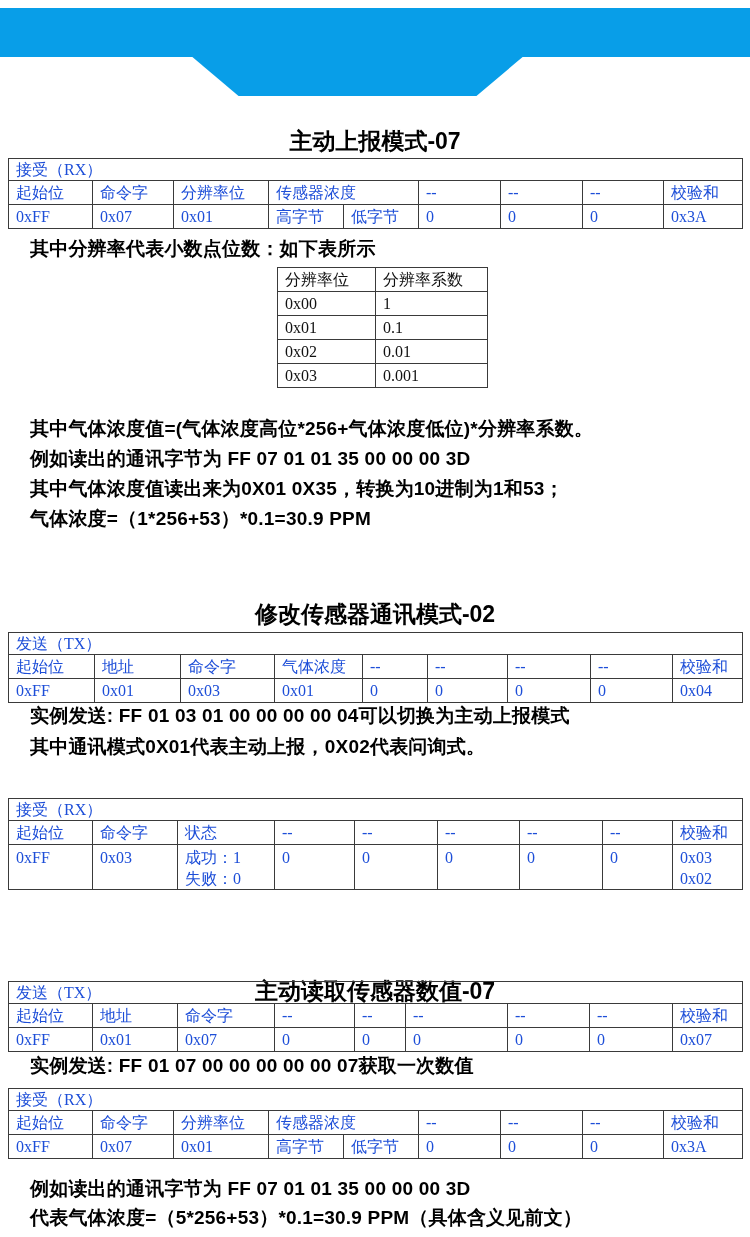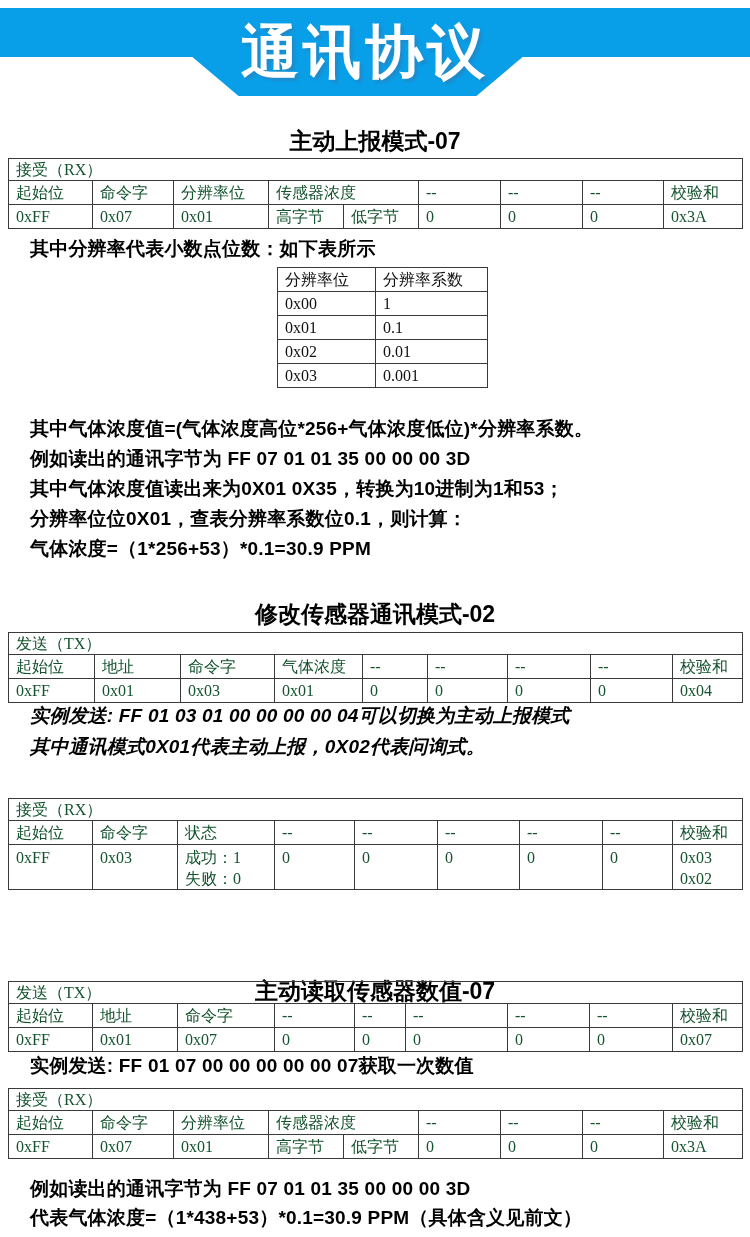--- a/index.html
+++ b/index.html
@@ -28,21 +28,21 @@
 
   
   .sec-title {
     position:absolute; left:0; width:750px; text-align:center;
     font-size:23px; font-weight:bold; color:#000;
   }
 
   
   table.proto {
     position:absolute; left:8px; border-collapse:collapse; table-layout:fixed;
-    font-family:"Liberation Serif","DejaVu Serif",serif; font-size:16px; color:#14532d;
+    font-family:"Liberation Serif","DejaVu Serif",serif; font-size:16px; color:#1d4ed8;
   }
   table.proto td {
     border:1px solid #3a3a3a; padding:0 4px 0 7px;
     height:23px; line-height:21px; vertical-align:middle;
     white-space:nowrap; overflow:hidden;
   }
   table.proto tr.lbl td { height:21px; }
   table.proto tr.tall td { height:42px; vertical-align:top; padding-top:2px; }
 
   
@@ -54,31 +54,30 @@
     border:1px solid #3a3a3a; padding:0 4px 0 7px;
     height:23px; line-height:21px; white-space:nowrap; overflow:hidden;
   }
 
   
   .para {
     position:absolute; left:30px; width:710px;
     font-size:19px; font-weight:600; color:#000; letter-spacing:0.2px;
   }
   .para div { height:30px; line-height:30px; }
-  .lh31 div { height:31px; line-height:31px;font-style:italic; }
+  .lh31 div { height:31px; line-height:31px; }
   .lh29 div { height:29px; line-height:29px; }
 </style>
 </head>
 <body>
 
 <div class="page">
 
   <div class="banner-bar"></div>
   <div class="banner-trap"></div>
-  <div class="banner-title">通讯协议</div>
 
   <div class="sec-title" style="top:126px">主动上报模式-07</div>
 
   <table class="proto" style="top:158px">
     <colgroup>
         <col style="width:84px">
         <col style="width:81px">
         <col style="width:95px">
         <col style="width:75px">
         <col style="width:75px">
@@ -145,21 +144,20 @@
         <td>0x03</td>
         <td>0.001</td>
       </tr>
     </tbody>
   </table>
 
   <div class="para" style="top:414px">
     <div>其中气体浓度值=(气体浓度高位*256+气体浓度低位)*分辨率系数。</div>
     <div>例如读出的通讯字节为 FF 07 01 01 35 00 00 00 3D</div>
     <div>其中气体浓度值读出来为0X01 0X35，转换为10进制为1和53；</div>
-    <div>分辨率位位0X01，查表分辨率系数位0.1，则计算：</div>
     <div>气体浓度=（1*256+53）*0.1=30.9 PPM</div>
   </div>
 
   <div class="sec-title" style="top:599px">修改传感器通讯模式-02</div>
 
   <table class="proto" style="top:632px">
     <colgroup>
         <col style="width:86px">
         <col style="width:86px">
         <col style="width:94px">
@@ -334,16 +332,16 @@
         <td>0</td>
         <td>0</td>
         <td>0</td>
         <td>0x3A</td>
       </tr>
     </tbody>
   </table>
 
   <div class="para lh29" style="top:1174px">
     <div>例如读出的通讯字节为 FF 07 01 01 35 00 00 00 3D</div>
-    <div>代表气体浓度=（1*438+53）*0.1=30.9 PPM（具体含义见前文）</div>
+    <div>代表气体浓度=（5*256+53）*0.1=30.9 PPM（具体含义见前文）</div>
   </div>
 
 </div>
 
 </body></html>

